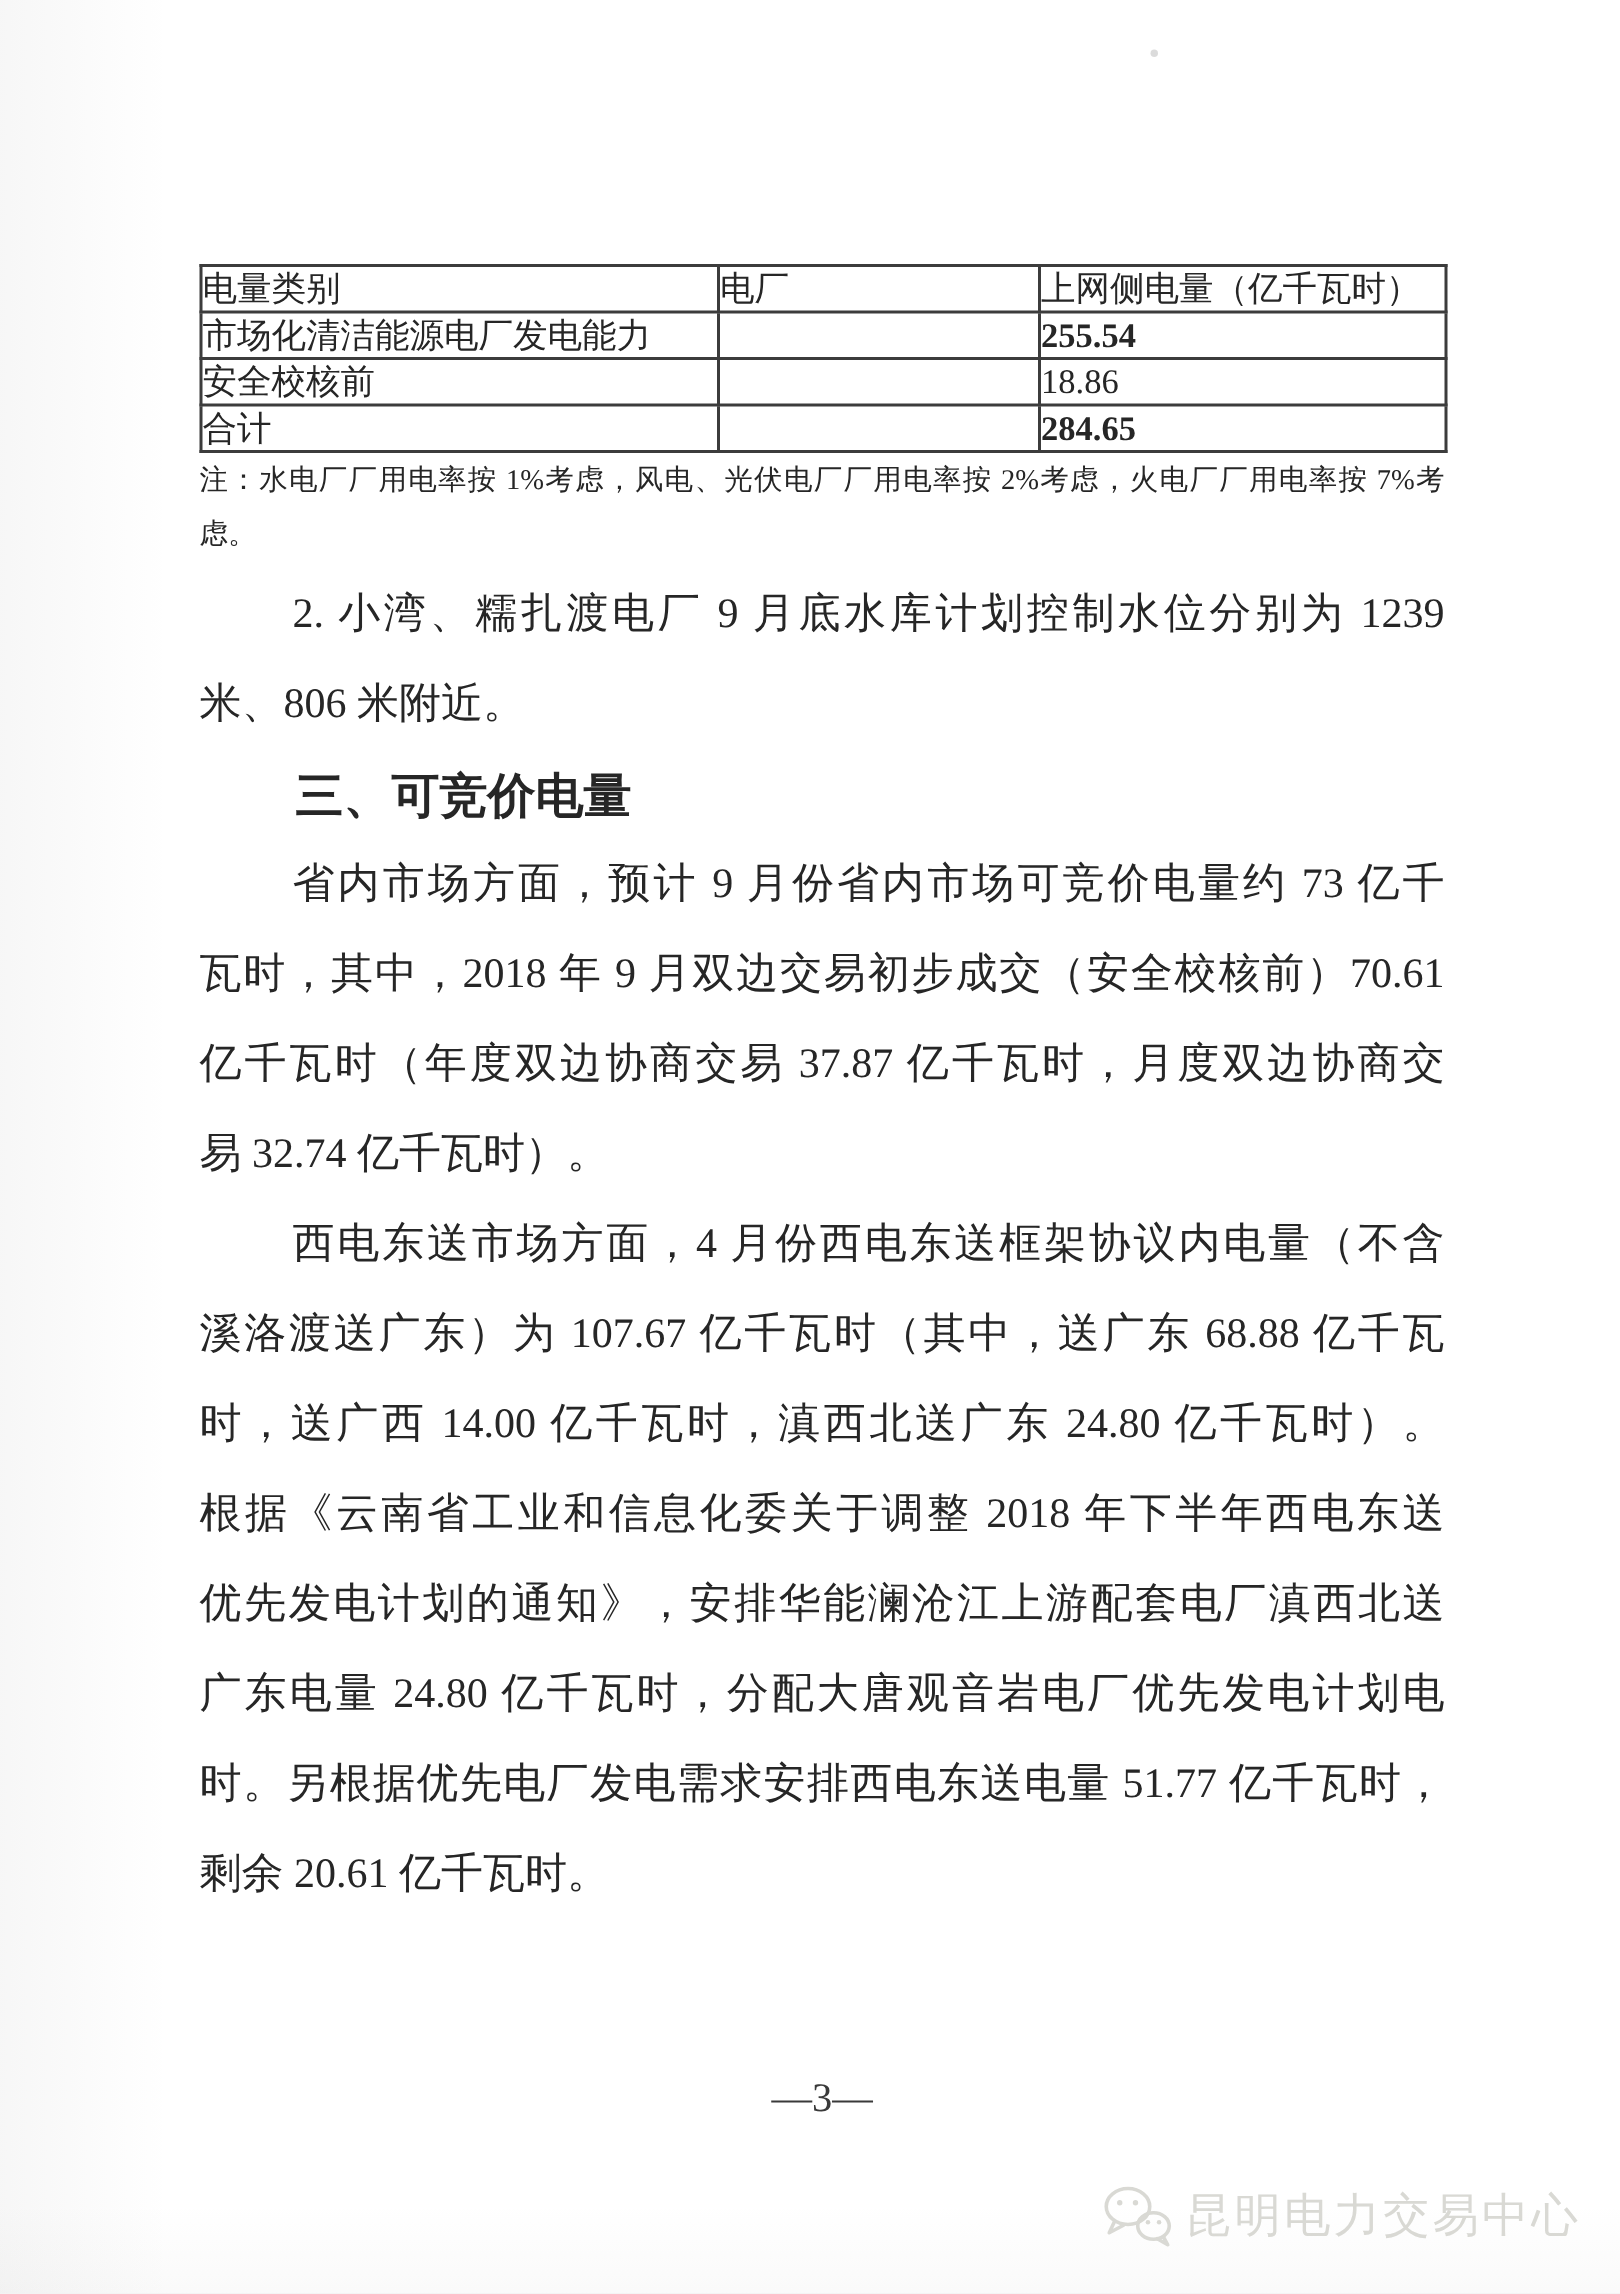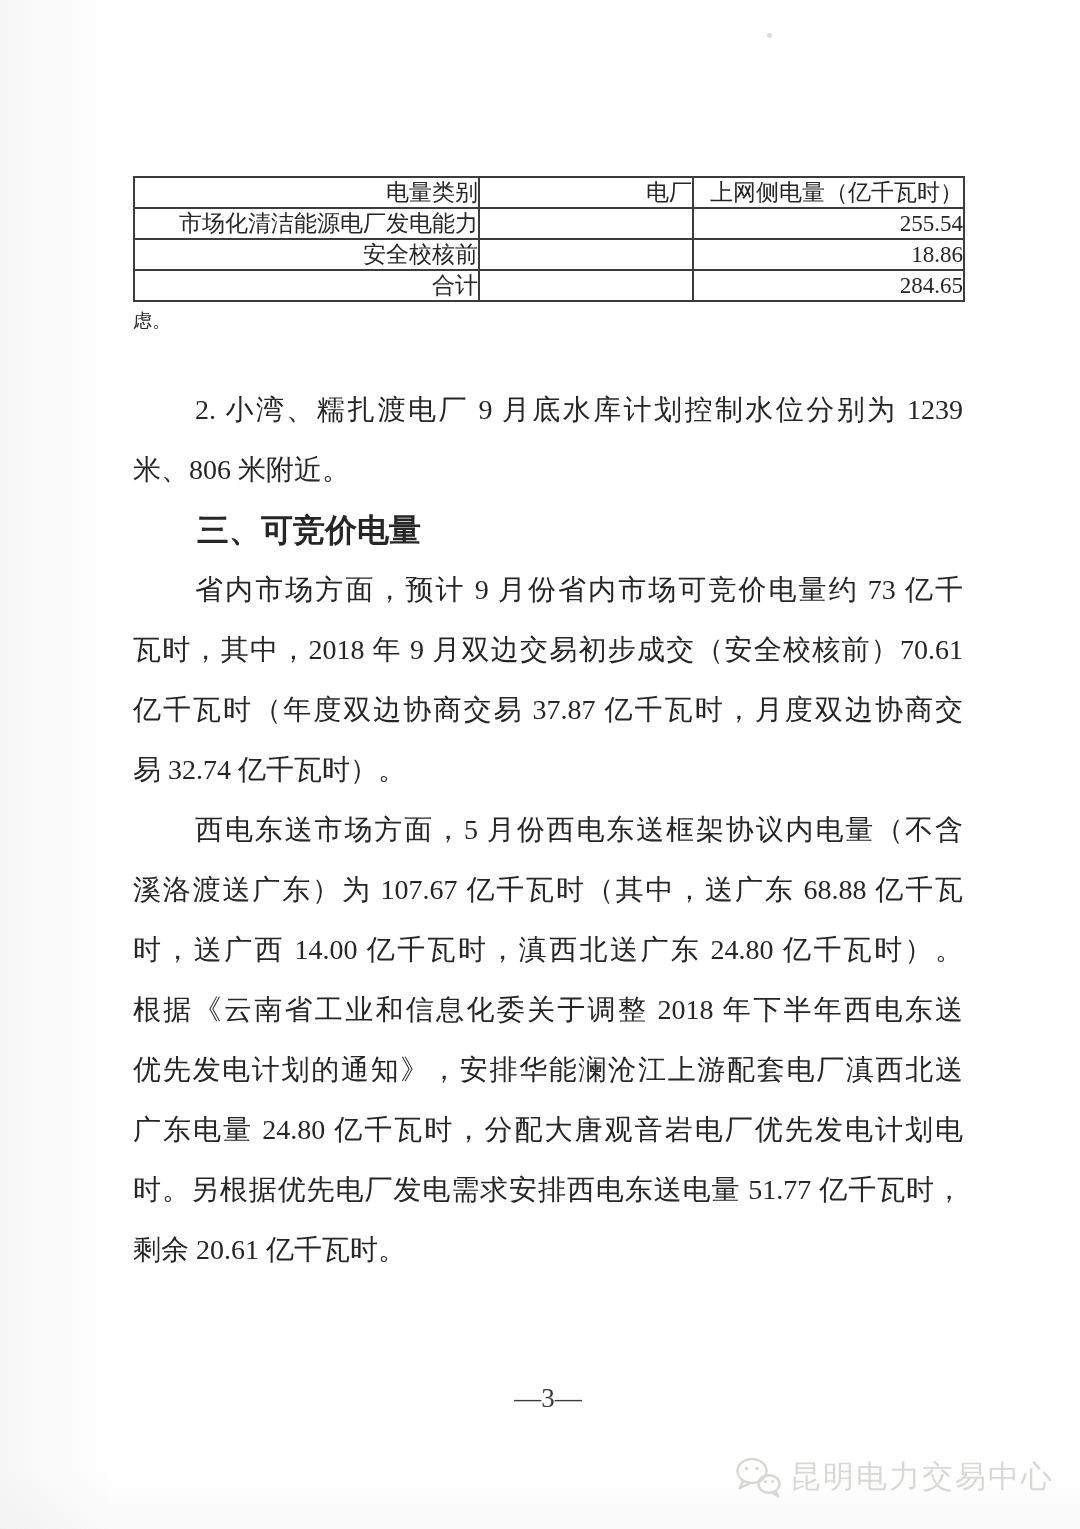--- a/index.html
+++ b/index.html
@@ -18,22 +18,22 @@
   .shade-left{position:absolute;left:0;top:0;width:150px;height:100%;
     background:linear-gradient(to right, rgba(90,90,90,0.05), rgba(0,0,0,0) 75%);pointer-events:none;}
   .shade-bottom{position:absolute;left:0;bottom:0;width:100%;height:60px;
     background:linear-gradient(to top, rgba(90,90,90,0.03), rgba(0,0,0,0));pointer-events:none;}
   .speck{position:absolute;left:767px;top:33px;width:5px;height:5px;border-radius:50%;
     background:rgba(0,0,0,0.14);}
   
   .tbl{position:absolute;left:133px;top:176px;width:830px;border-collapse:collapse;
     table-layout:fixed;}
   .tbl td,.tbl th{border:2px solid var(--border);height:29px;padding:0;
-    text-align:right;vertical-align:middle;font-weight:normal;font-size:23px;line-height:1;}
-  .tbl .val-bold{font-weight:normal;}
+    text-align:left;vertical-align:middle;font-weight:normal;font-size:23px;line-height:1;}
+  .tbl .val-bold{font-weight:bold;}
   
   .note{position:absolute;left:133px;top:303px;width:830px;font-size:19px;line-height:36px;}
   
   .flow{position:absolute;left:133px;top:380px;width:830px;font-size:28px;}
   .line{height:60px;line-height:60px;white-space:normal;}
   .line.j{text-align:justify;text-align-last:justify;}
   .line.i{text-indent:62px;}
   .line.heading{font-family:"Liberation Sans","DejaVu Sans",sans-serif;
     font-weight:bold;font-size:32px;padding-left:64px;text-align:left;text-align-last:left;}
   
@@ -79,32 +79,33 @@
         </tr>
         <tr>
           <td>合计</td>
           <td></td>
           <td class="val-bold">284.65</td>
         </tr>
       </tbody>
   </table>
 
   <div class="note" id="note">
+      <div class="line-note nj" style="text-align: justify; text-align-last: justify;">注：水电厂厂用电率按 1%考虑，风电、光伏电厂厂用电率按 2%考虑，火电厂厂用电率按 7%考</div>
       <div class="line-note " style="text-align: left;">虑。</div>
     </div>
 
   <div class="flow" id="flow">
       <div class="line j i">2. 小湾、糯扎渡电厂 9 月底水库计划控制水位分别为 1239</div>
       <div class="line">米、806 米附近。</div>
       <div class="line heading">三、可竞价电量</div>
       <div class="line j i">省内市场方面，预计 9 月份省内市场可竞价电量约 73 亿千</div>
       <div class="line j">瓦时，其中，2018 年 9 月双边交易初步成交（安全校核前）70.61</div>
       <div class="line j">亿千瓦时（年度双边协商交易 37.87 亿千瓦时，月度双边协商交</div>
       <div class="line">易 32.74 亿千瓦时）。</div>
-      <div class="line j i">西电东送市场方面，5 月份西电东送框架协议内电量（不含</div>
+      <div class="line j i">西电东送市场方面，4 月份西电东送框架协议内电量（不含</div>
       <div class="line j">溪洛渡送广东）为 107.67 亿千瓦时（其中，送广东 68.88 亿千瓦</div>
       <div class="line j">时，送广西 14.00 亿千瓦时，滇西北送广东 24.80 亿千瓦时）。</div>
       <div class="line j">根据《云南省工业和信息化委关于调整 2018 年下半年西电东送</div>
       <div class="line j">优先发电计划的通知》，安排华能澜沧江上游配套电厂滇西北送</div>
       <div class="line j">广东电量 24.80 亿千瓦时，分配大唐观音岩电厂优先发电计划电</div>
       <div class="line j">时。另根据优先电厂发电需求安排西电东送电量 51.77 亿千瓦时，</div>
       <div class="line">剩余 20.61 亿千瓦时。</div>
     </div>
 
   <div class="pageno">—3—</div>

